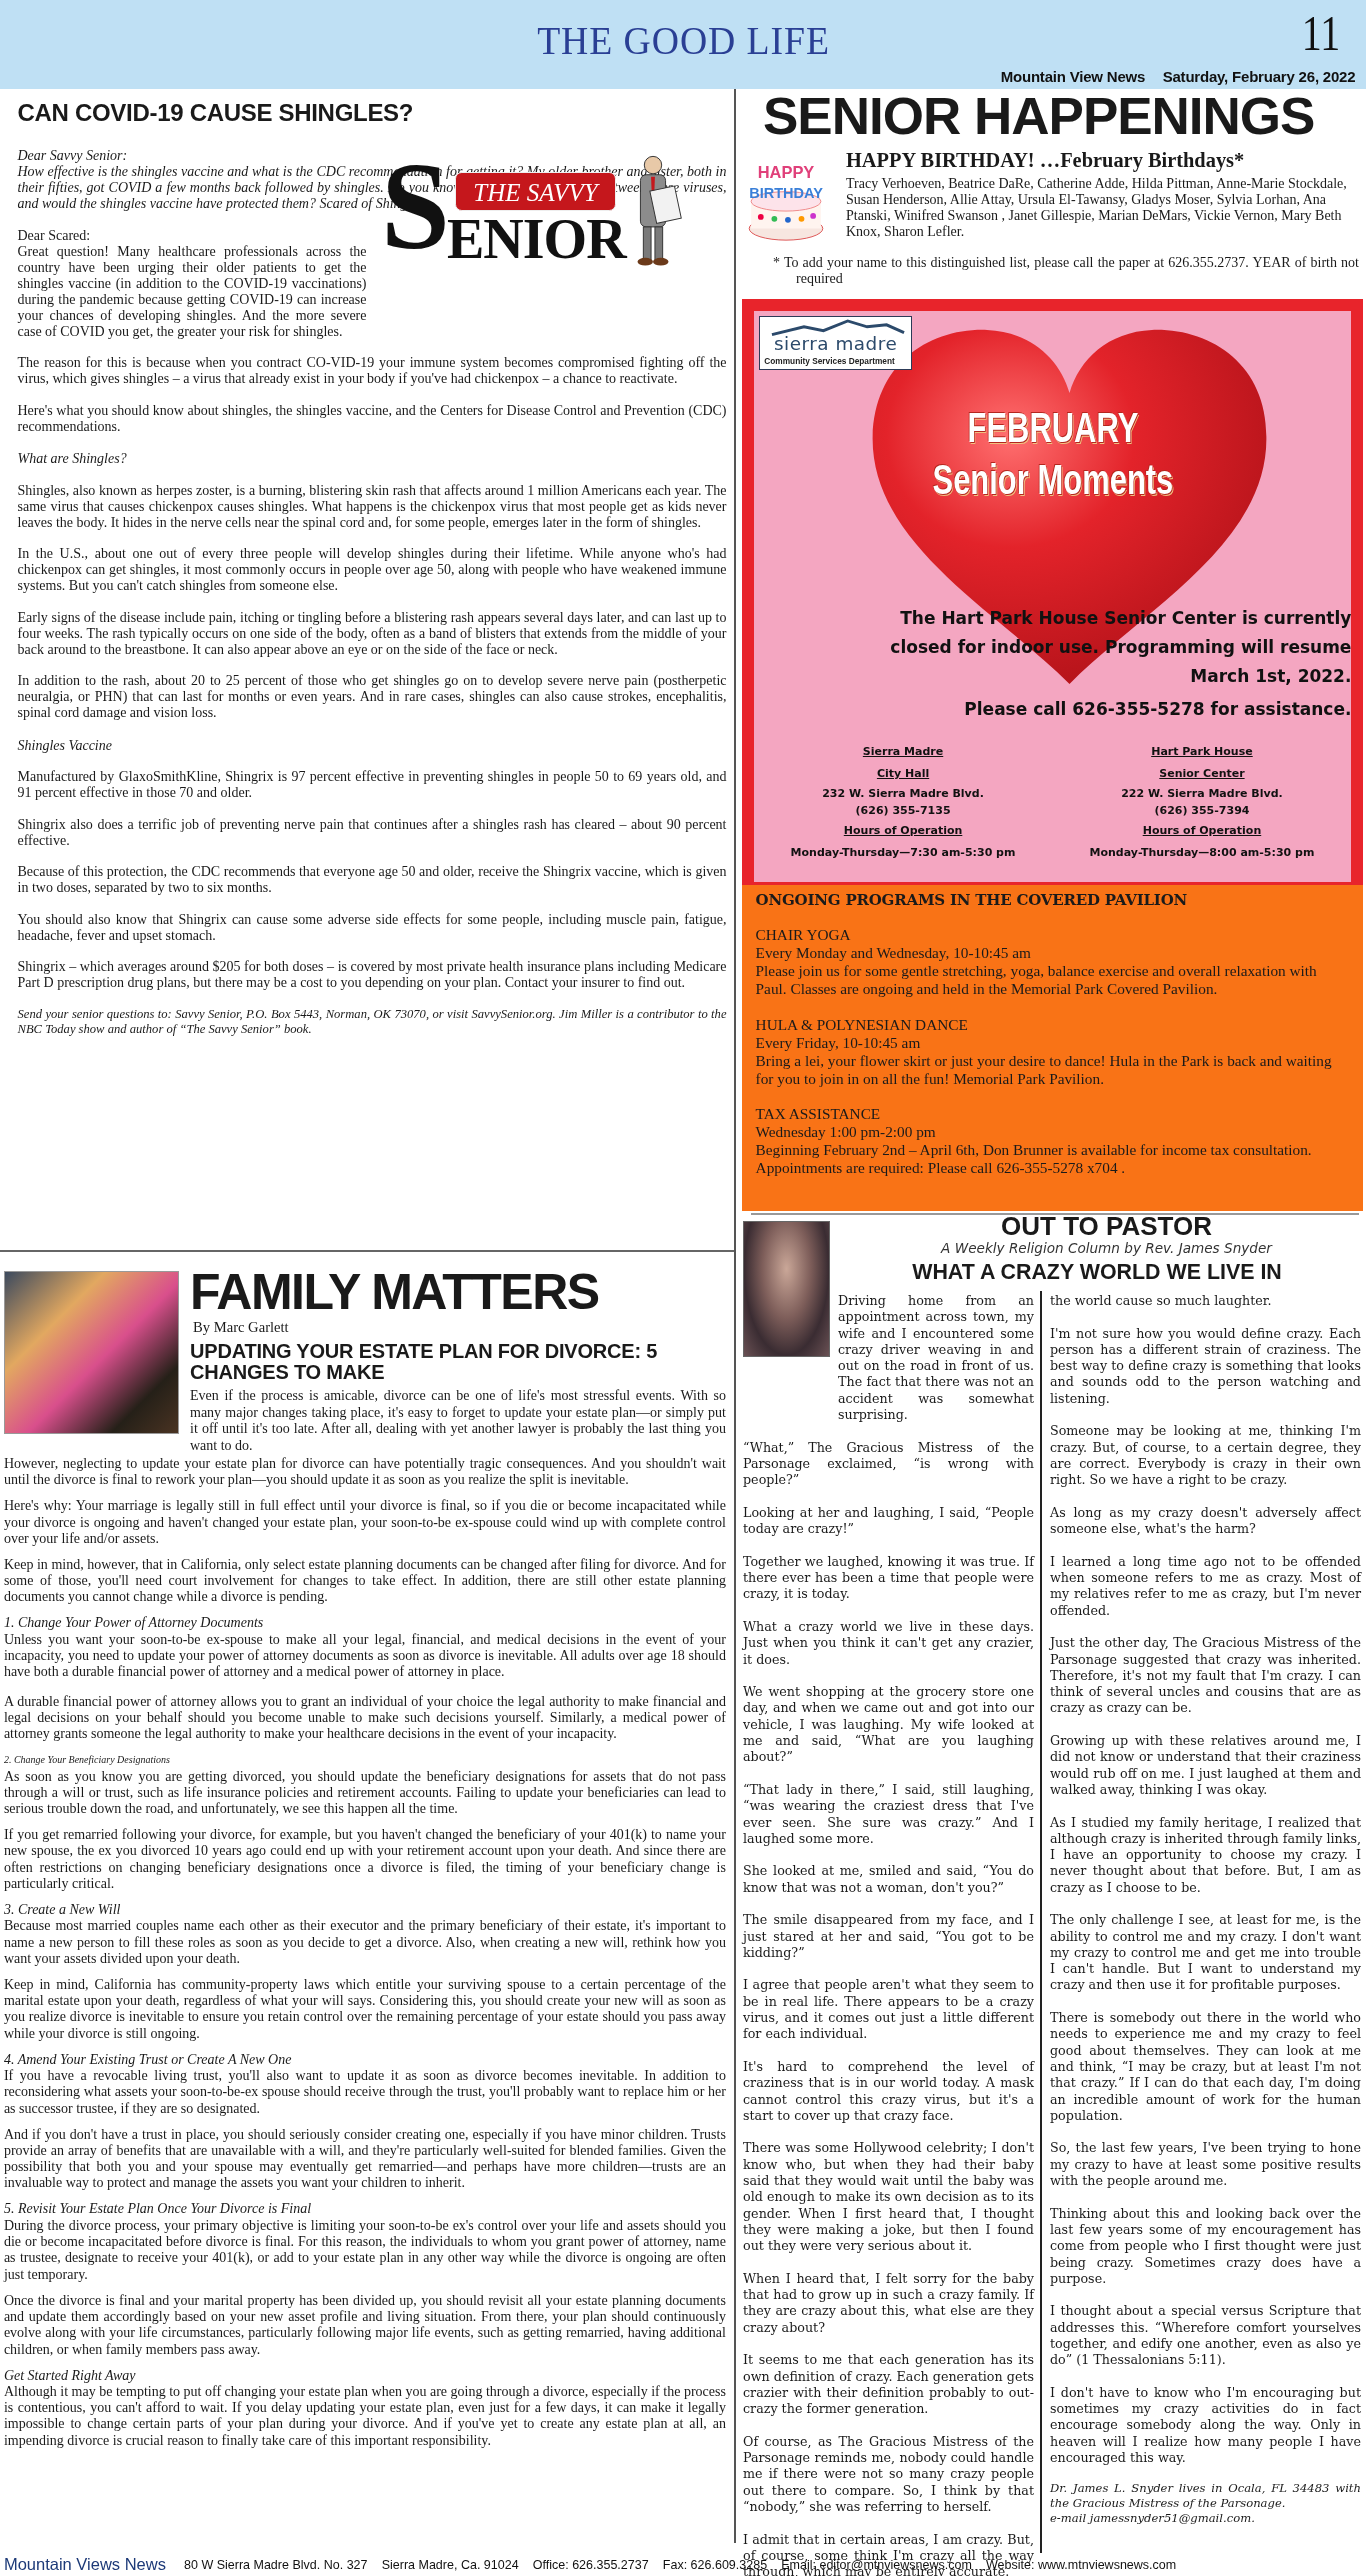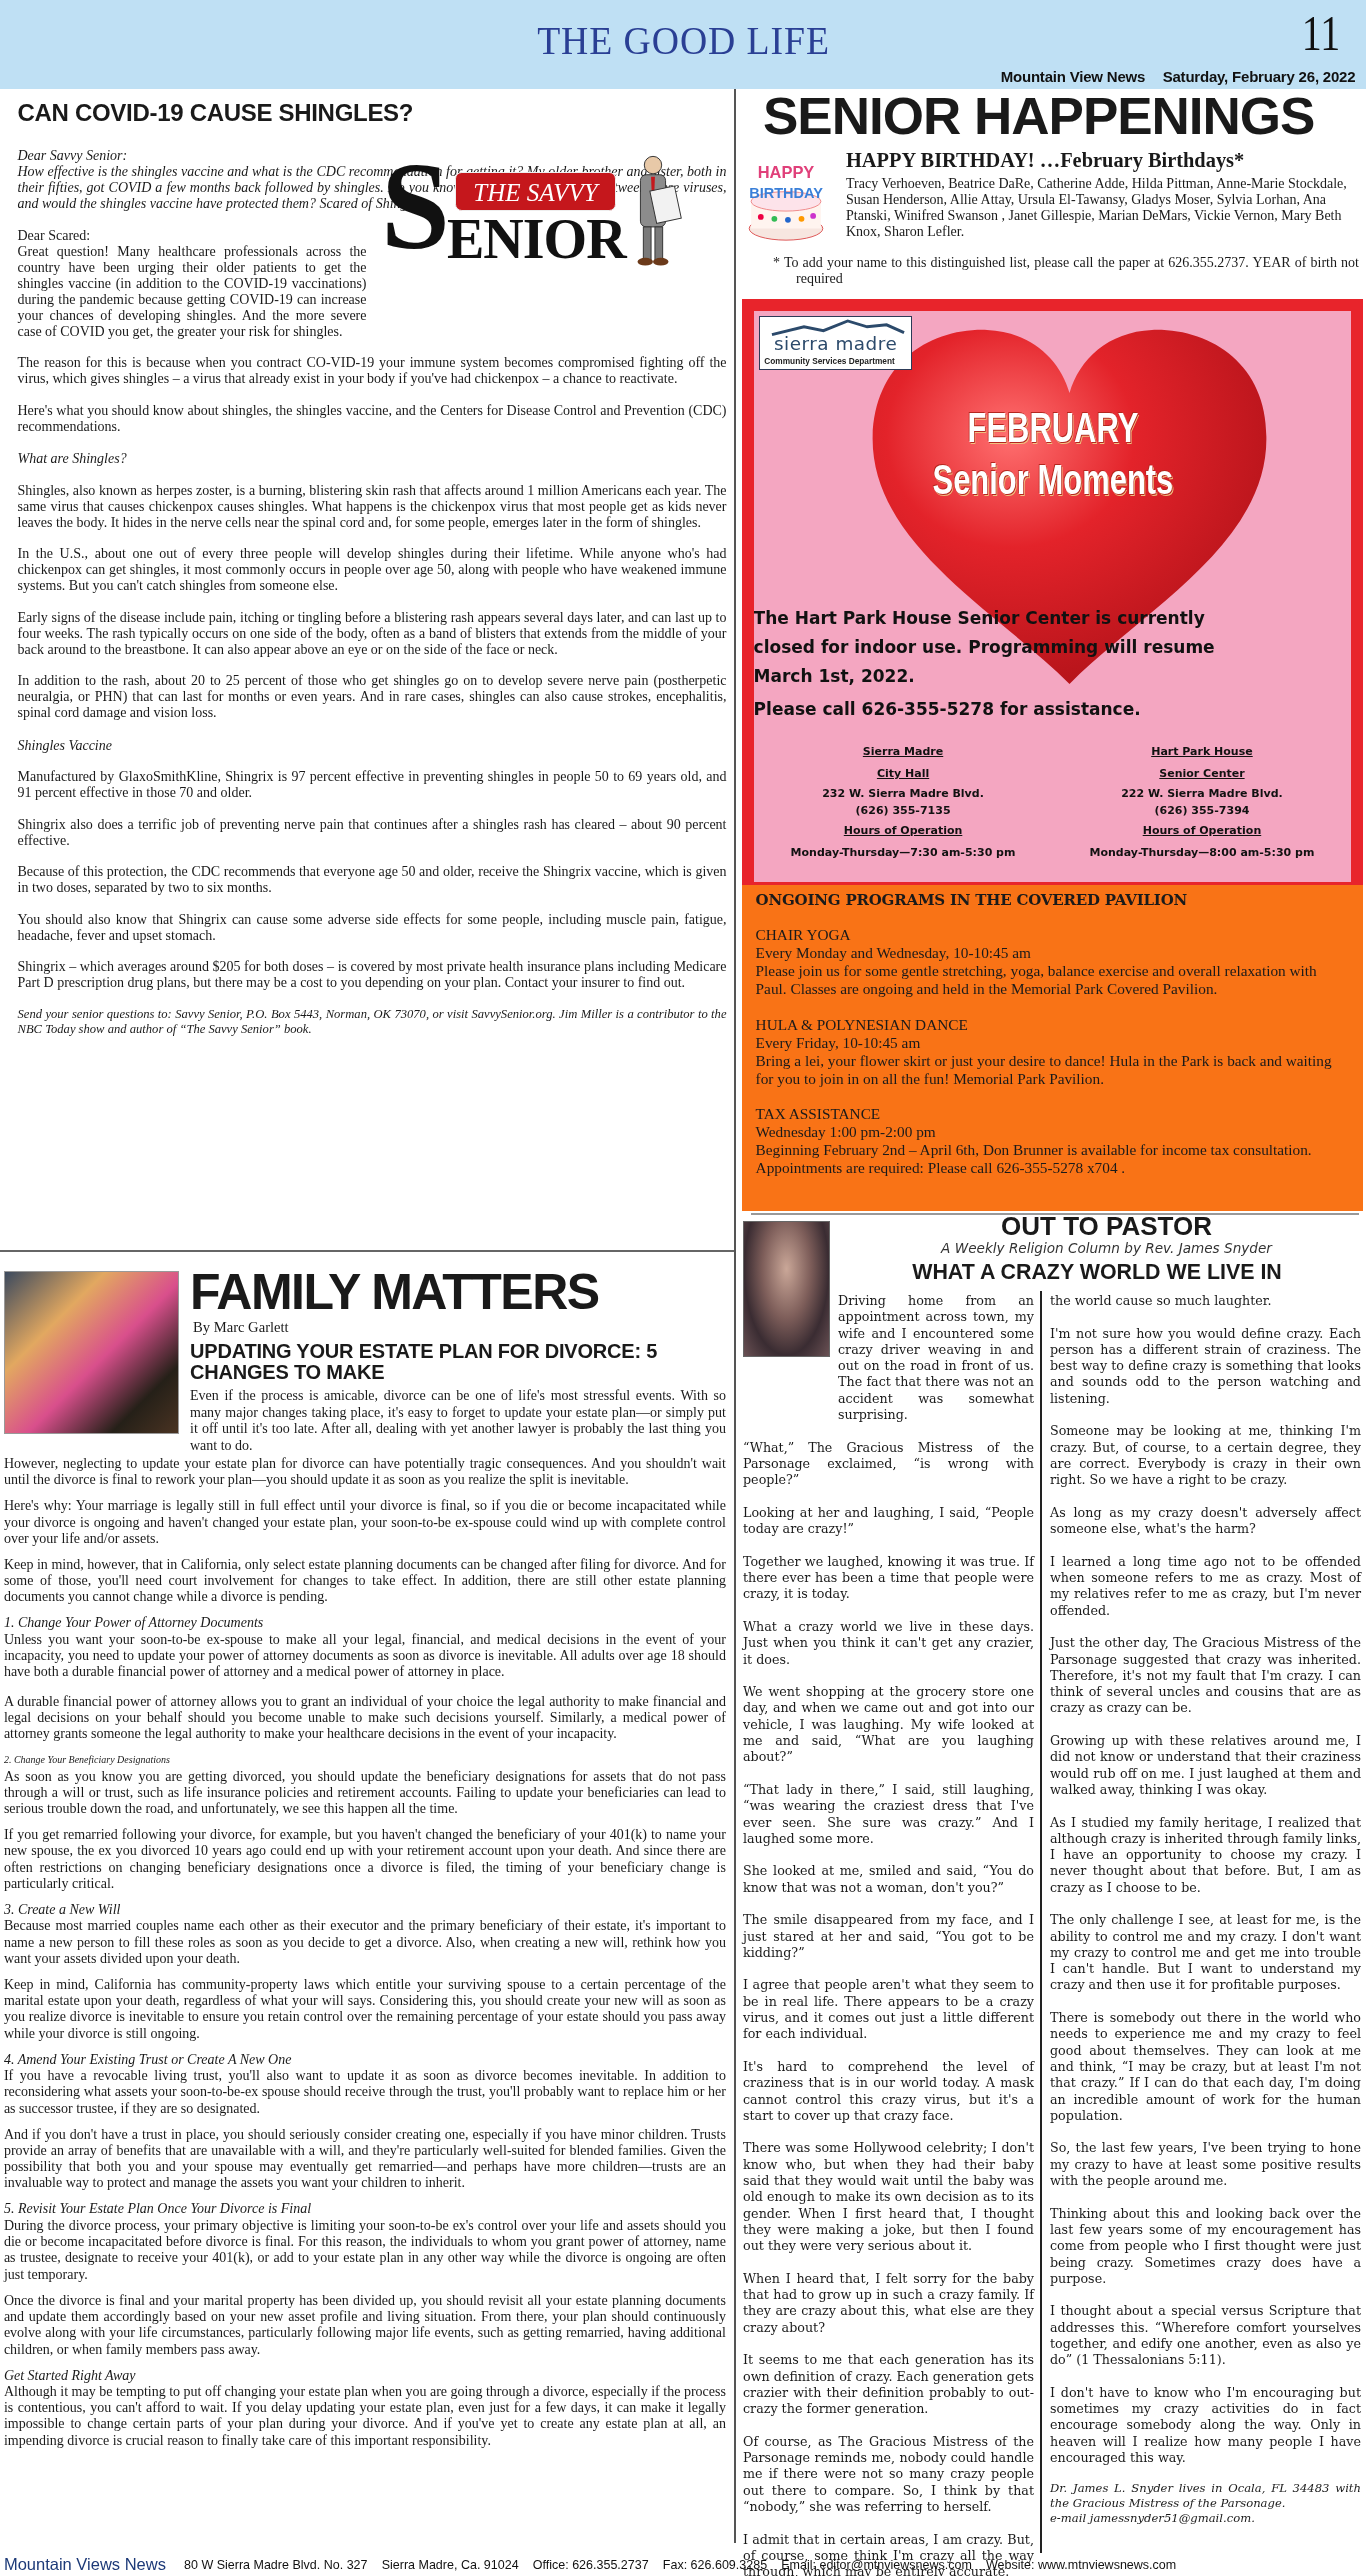--- a/index.html
+++ b/index.html
@@ -36,21 +36,21 @@
 
 .poster{position:absolute;left:742px;top:299px;width:621px;height:595px;background:#e8242b;padding:11.6px}
 .poster-in{position:relative;width:100%;height:100%;background:#f4a6c1;overflow:hidden}
 .heart{position:absolute;left:107px;top:9.7px;width:417px;height:369px}
 .sm-logo{position:absolute;left:5.8px;top:5.8px;width:153px;height:54px;background:#fff;border:1.9px solid #2c3a57}
 .sm-logo .n{position:absolute;left:13.6px;top:15.5px;font-family:"DejaVu Sans",sans-serif;font-size:18.4px;color:#2c4a6b;letter-spacing:0.5px}
 .sm-logo .d{position:absolute;left:3.9px;top:39px;font-family:"Liberation Sans",sans-serif;font-weight:bold;font-size:8.3px;color:#222}
 .feb{position:absolute;left:0;width:100%;text-align:center;font-family:"Liberation Sans",sans-serif;font-weight:bold;color:#fff;text-shadow:1px 1px 0 #b4261e,-1px -1px 0 #b4261e,1.9px 1.9px 0 #f0c080}
 .feb.l1{top:92px;font-size:43px;transform:scaleX(.72)}
 .feb.l2{top:144px;font-size:43px;transform:scaleX(.72)}
-.pinfo{position:absolute;left:0;width:100%;text-align:left;font-family:"DejaVu Sans",sans-serif;font-weight:bold;color:#111}
+.pinfo{position:absolute;left:0;width:100%;text-align:right;font-family:"DejaVu Sans",sans-serif;font-weight:bold;color:#111}
 .pinfo.big{font-size:17px;line-height:29px}
 .pcols{position:absolute;top:430px;left:0;width:100%;display:flex}
 .pcols .pc{flex:1;text-align:center;font-family:"DejaVu Sans",sans-serif;font-weight:bold;font-size:11px;line-height:22px;color:#111}
 .u{text-decoration:underline}
 
 .ongoing{position:absolute;left:742px;top:885px;width:621px;height:326px;background:#f97316}
 .ongoing-h{position:absolute;left:13.6px;top:5.8px;font-family:"DejaVu Serif",serif;font-weight:bold;font-size:15px;letter-spacing:-0.2px}
 .ongoing-body{position:absolute;left:13.6px;top:41px;width:592px;font-size:15.3px;line-height:18px}
 .ongoing-body .blk{margin-bottom:17.5px}
 

